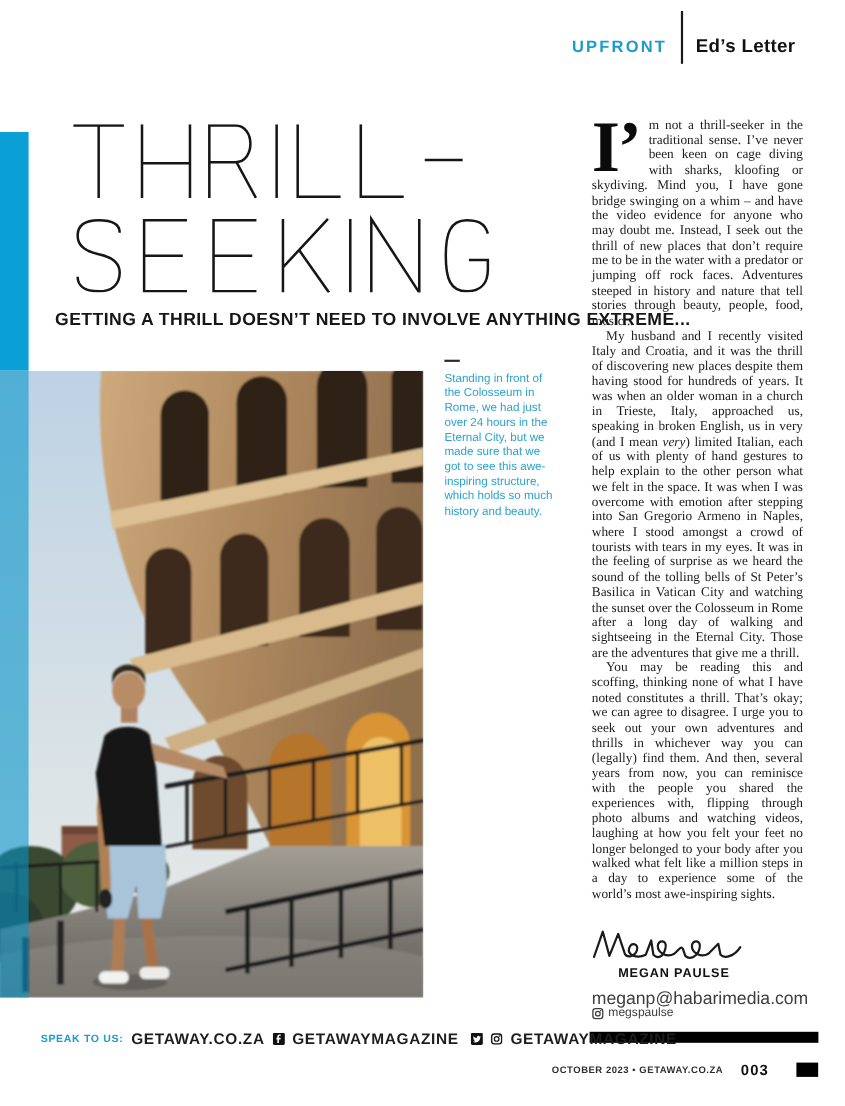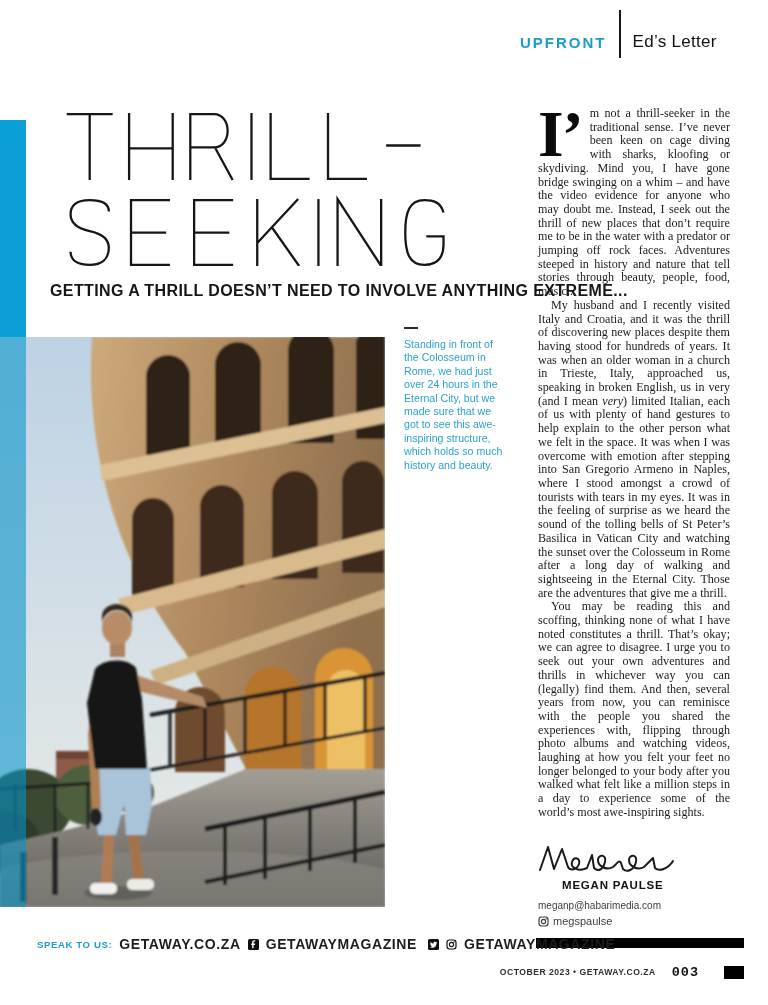--- a/index.html
+++ b/index.html
@@ -3,21 +3,21 @@
 <meta charset="utf-8">
 <style>
   html,body{margin:0;padding:0;background:#fff;}
   .page{position:relative;width:744px;height:1005px;background:#fff;overflow:hidden;
         font-family:"Liberation Sans",sans-serif;color:#111;}
 
   
   .hdr{position:absolute;top:10px;left:520px;height:48px;display:flex;align-items:flex-end;}
   .hdr-section{color:#1b9cc9;font-size:15px;font-weight:800;letter-spacing:2px;padding-bottom:7px;}
   .hdr-div{width:2px;background:#15191c;align-self:stretch;margin:0 12px;}
-  .hdr-title{font-size:17px;font-weight:400;letter-spacing:.3px;padding-bottom:6px;margin-top:44px;}
+  .hdr-title{font-size:17px;font-weight:700;letter-spacing:.3px;padding-bottom:6px;margin-top:44px;}
 
   
   .headline{position:absolute;left:49px;top:113px;}
   .headline svg{display:block;}
   .standfirst{position:absolute;left:50px;top:282px;font-size:16px;font-weight:700;
               letter-spacing:.4px;color:#161616;}
 
   .sr{position:absolute;width:1px;height:1px;overflow:hidden;clip:rect(0 0 0 0);white-space:nowrap;}
 
   
@@ -37,29 +37,29 @@
   .column{position:absolute;left:538px;top:107px;width:192px;}
   .column p{margin:0;font-family:"Liberation Serif",serif;font-size:12.1px;line-height:13.7px;
             text-align:justify;color:#1b1b1b;}
   .column p + p{text-indent:13px;}
   .dropcap{float:left;font-family:"Liberation Serif",serif;font-weight:bold;font-size:66px;
            line-height:50px;height:52px;margin:2px 8px 0 0;color:#0b0b0b;letter-spacing:-2px;}
 
   
   .signature{position:absolute;left:536px;top:840px;}
   .author-name{position:absolute;left:538px;top:879px;font-size:11.5px;font-weight:800;letter-spacing:.8px;padding-left:24px;}
-  .author-email{position:absolute;left:538px;top:900px;font-size:10px;color:#3d3d3d;}
+  .author-email{position:absolute;left:538px;top:900px;font-size:16px;color:#3d3d3d;}
   .author-insta{position:absolute;left:538px;top:915px;display:flex;align-items:center;gap:4px;
                 font-size:11px;color:#3d3d3d;}
 
   
   .black-bar{position:absolute;left:536px;top:938px;width:232px;height:10px;background:#000;}
   .footer-right{position:absolute;right:0;top:963px;display:flex;align-items:center;height:18px;}
   .issue{font-size:8.6px;letter-spacing:.5px;color:#2e2e2e;font-weight:600;}
-  .pageno{font-size:13.5px;font-weight:800;letter-spacing:1px;margin-left:16px;font-family:Liberation Mono, monospace;}
+  .pageno{font-size:13.5px;font-weight:800;letter-spacing:1px;margin-left:16px;}
   .bleed-tab{width:20px;height:13px;background:#000;margin-left:25px;}
 
   
   .footer-left{position:absolute;left:37px;top:936px;display:flex;align-items:center;gap:7px;justify-content:center;}
   .footer-left .lab{color:#1b9cc9;font-size:9.6px;font-weight:800;letter-spacing:.6px;}
   .footer-left .itm{color:#1d1d1d;font-size:14px;font-weight:700;letter-spacing:.6px;}
   .sicon{display:block;}
 </style>
 </head>
 <body>

